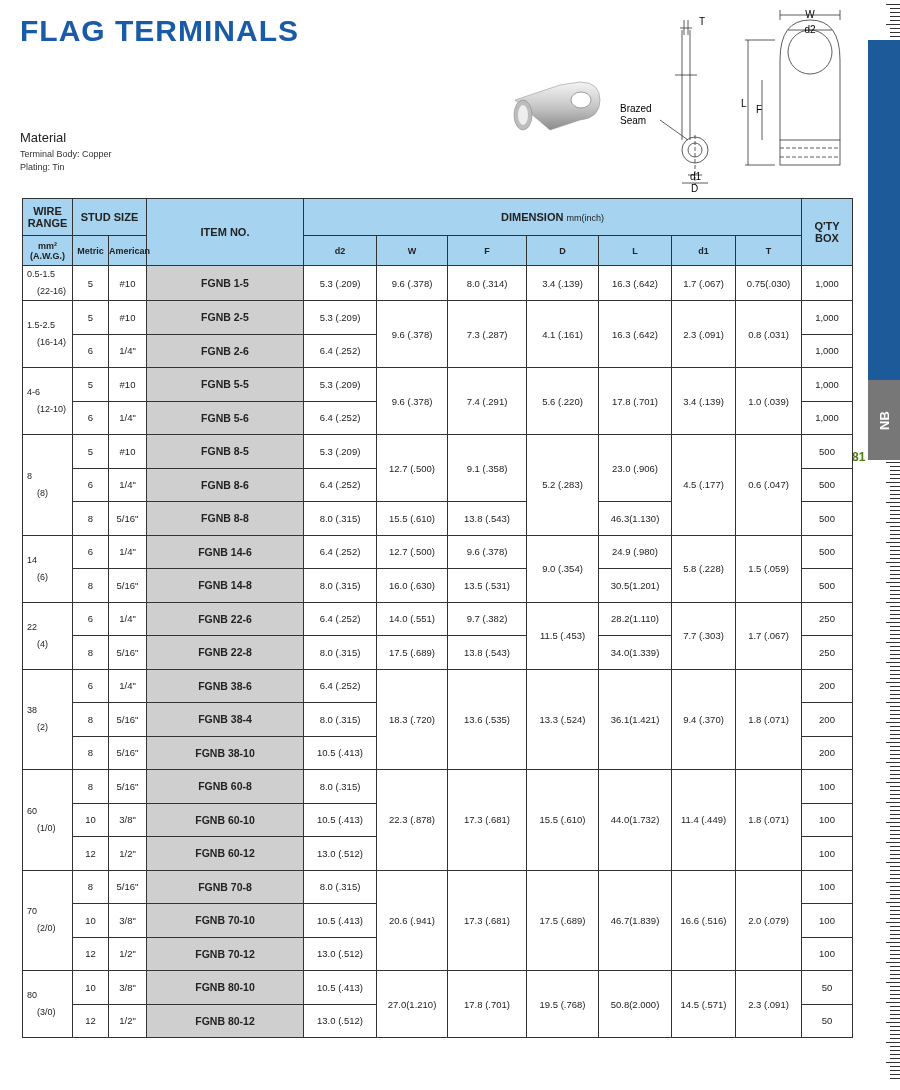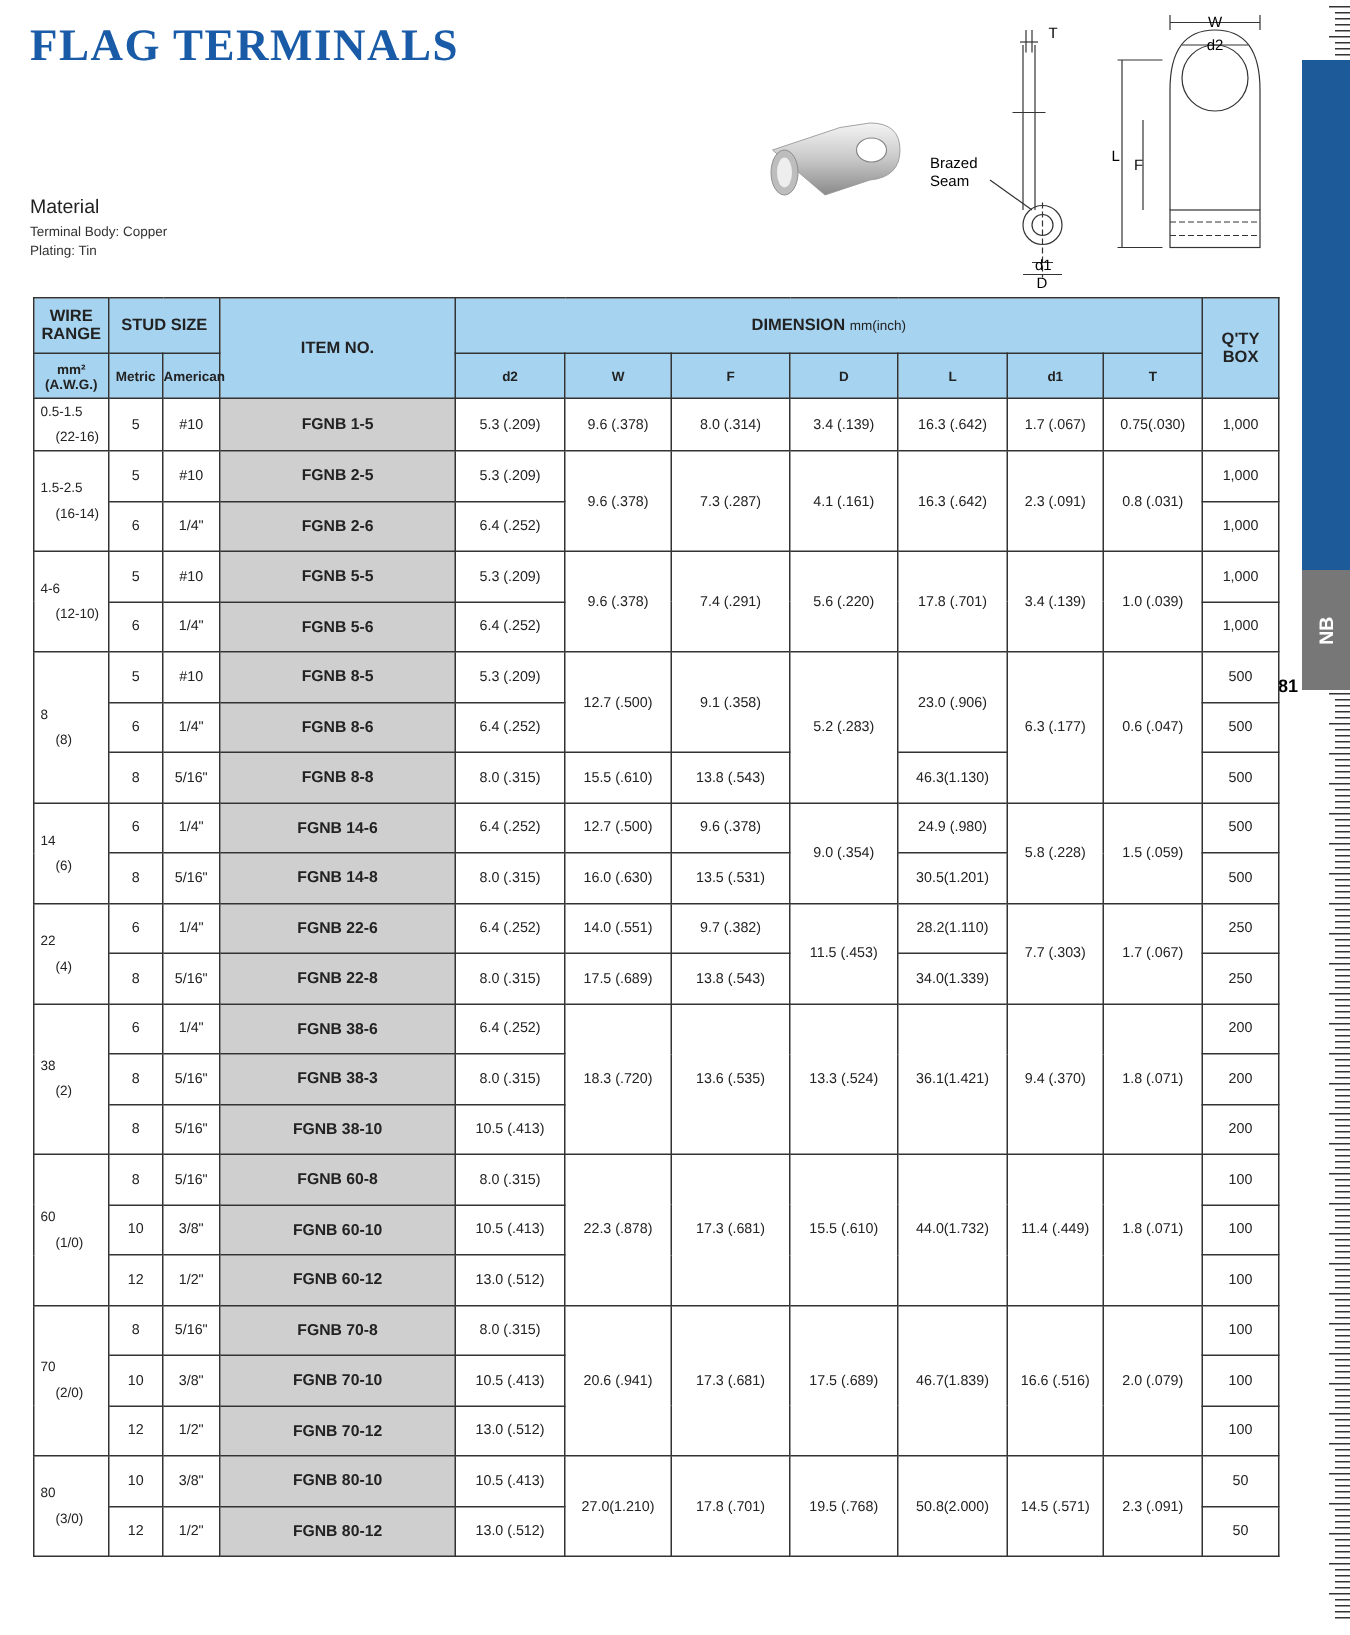--- a/index.html
+++ b/index.html
@@ -1,28 +1,28 @@
 <!DOCTYPE html>
 <html><head>
 <meta charset="utf-8">
 <style>
   html, body { margin:0; padding:0; background:#ffffff; }
   body { width:900px; height:1090px; position:relative; overflow:hidden; font-family:"Liberation Sans", sans-serif; color:#222; }
 
-  .title { position:absolute; left:20px; top:14px; font-size:30px; font-weight:bold; color:#1a5ba8; letter-spacing:1px;font-family:Liberation Serif, serif; }
+  .title { position:absolute; left:20px; top:14px; font-size:30px; font-weight:bold; color:#1a5ba8; letter-spacing:1px; }
   .material { position:absolute; left:20px; top:130px; }
   .material .mh { font-size:13px; font-weight:normal; color:#222; margin-bottom:3px; }
   .material .ml { font-size:9px; color:#333; line-height:13px; }
 
   .photo { position:absolute; left:505px; top:60px; width:110px; height:110px; }
   .drawing { position:absolute; left:600px; top:0; width:260px; height:195px; }
   .tab-blue { position:absolute; left:868px; top:40px; width:32px; height:340px; background:#1d5a9a; }
   .tab-grey { position:absolute; left:868px; top:380px; width:32px; height:80px; background:#777; display:flex; align-items:center; justify-content:center; }
   .tab-grey span { color:#fff; font-weight:bold; font-size:13px; transform:rotate(-90deg); display:block; }
-  .pageno { position:absolute; left:852px; top:450px; font-size:12px; font-weight:bold; color:#000000; }
+  .pageno { position:absolute; left:852px; top:450px; font-size:12px; font-weight:bold; color:#4d7c0f; }
   .ticks { position:absolute; left:886px; width:14px; }
   .ticks div { height:1px; background:#333; margin-bottom:3px; }
 
   table.spec { position:absolute; left:22px; top:198px; width:830px; border-collapse:collapse; table-layout:fixed; font-size:9.5px; }
   table.spec th, table.spec td { border:1px solid #333; text-align:center; padding:0; }
   table.spec thead th { background:#a6d3f0; font-weight:bold; color:#222; }
   table.spec tbody td { height:32.5px; color:#222; }
   table.spec td.item { background:#cfcfcf; font-weight:bold; font-size:10.5px; }
   table.spec td.wr { text-align:left; padding-left:4px; font-size:9px; line-height:17px; }
   table.spec td.wr .awg { padding-left:10px; display:block; }
@@ -377,21 +377,21 @@
       <tr>
         <td class="wr" rowspan="3"><span>8</span><span class="awg">(8)</span></td>
         <td>5</td>
         <td>#10</td>
         <td class="item">FGNB 8-5</td>
         <td>5.3 (.209)</td>
         <td rowspan="2">12.7 (.500)</td>
         <td rowspan="2">9.1 (.358)</td>
         <td rowspan="3">5.2 (.283)</td>
         <td rowspan="2">23.0 (.906)</td>
-        <td rowspan="3">6.3 (.177)</td>
+        <td rowspan="3">4.5 (.177)</td>
         <td rowspan="3">0.6 (.047)</td>
         <td>500</td>
       </tr>
       <tr>
         <td>6</td>
         <td>1/4"</td>
         <td class="item">FGNB 8-6</td>
         <td>6.4 (.252)</td>
         <td>500</td>
       </tr>
@@ -463,21 +463,21 @@
         <td rowspan="3">13.6 (.535)</td>
         <td rowspan="3">13.3 (.524)</td>
         <td rowspan="3">36.1(1.421)</td>
         <td rowspan="3">9.4 (.370)</td>
         <td rowspan="3">1.8 (.071)</td>
         <td>200</td>
       </tr>
       <tr>
         <td>8</td>
         <td>5/16"</td>
-        <td class="item">FGNB 38-3</td>
+        <td class="item">FGNB 38-4</td>
         <td>8.0 (.315)</td>
         <td>200</td>
       </tr>
       <tr>
         <td>8</td>
         <td>5/16"</td>
         <td class="item">FGNB 38-10</td>
         <td>10.5 (.413)</td>
         <td>200</td>
       </tr>

